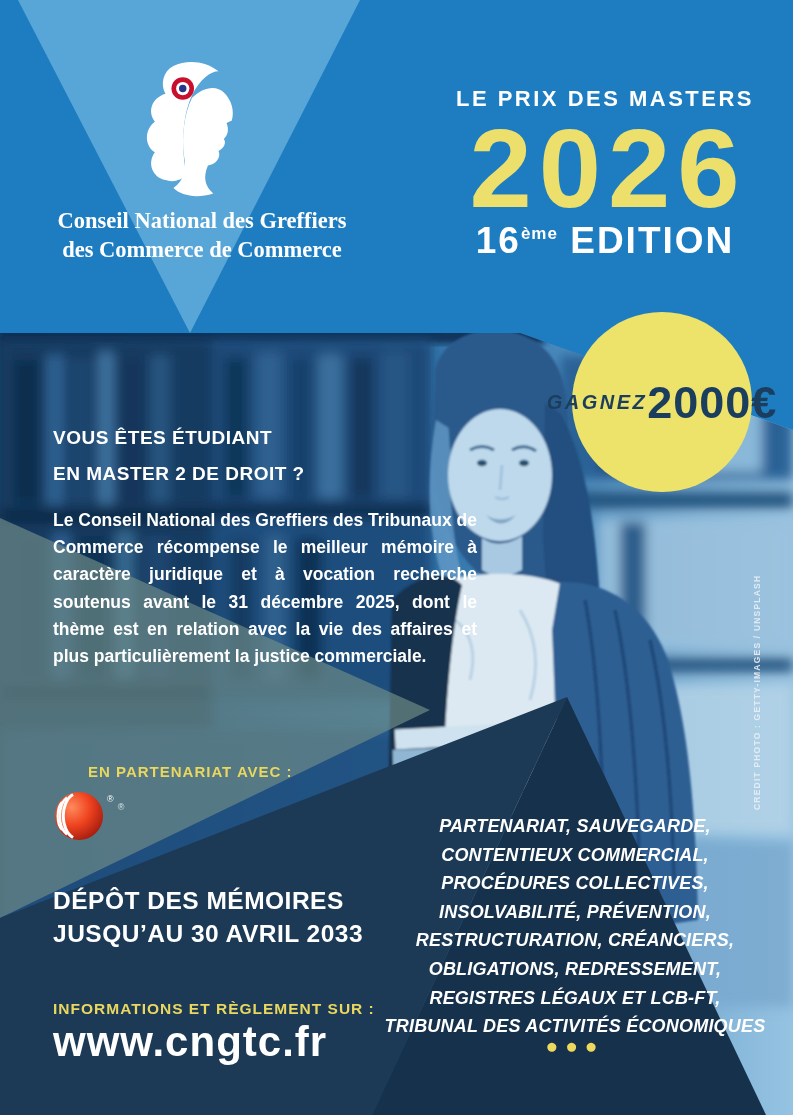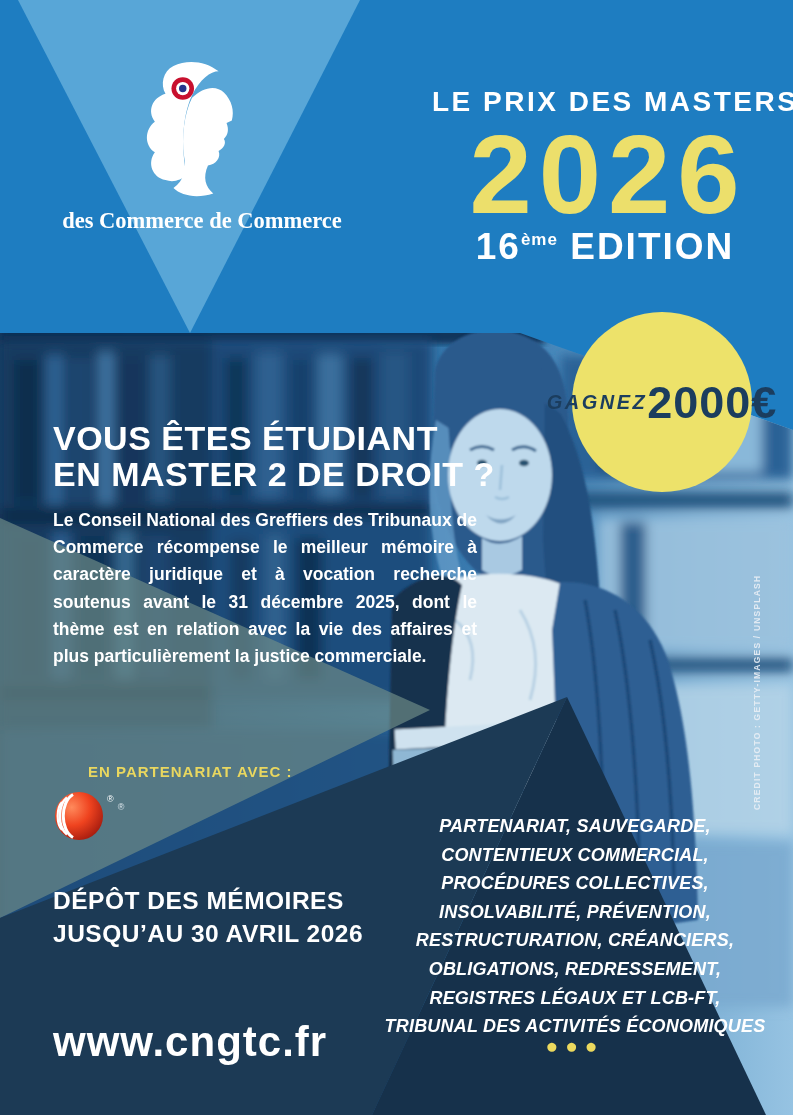--- a/index.html
+++ b/index.html
@@ -37,38 +37,38 @@
   }
 
   
   .marianne{position:absolute;left:128px;top:58px;width:144px;height:146px;}
   .org-name{
     position:absolute;left:28px;top:206px;width:348px;text-align:center;
     font-family:"Liberation Serif",serif;font-weight:bold;color:#ffffff;
     font-size:22.5px;line-height:29px;
   }
   .title-block{position:absolute;left:432px;top:86px;width:346px;text-align:center;color:#fff;}
-  .kicker{font-size:28px;font-weight:bold;letter-spacing:2.5px;white-space:nowrap;}
+  .kicker{font-size:22px;font-weight:bold;letter-spacing:2.5px;white-space:nowrap;}
   .year{font-size:112px;font-weight:bold;letter-spacing:7px;line-height:1.02;color:#ecdf6b;margin-left:6px;}
   .edition{font-size:37px;font-weight:bold;letter-spacing:2px;margin-top:-6px;white-space:nowrap;}
   .edition sup{font-size:17px;vertical-align:14px;letter-spacing:1px;}
 
   
   .prize{
     position:absolute;left:572px;top:312px;width:180px;height:180px;border-radius:50%;
     background:#ede26a;display:flex;flex-direction:row;align-items:center;justify-content:center;
     color:#1b3d5e;
   }
   .prize .gagnez{font-size:20px;font-weight:bold;font-style:italic;letter-spacing:2.5px;}
   .prize .amount{font-size:45px;font-weight:bold;letter-spacing:1px;margin-top:1px;}
 
   
   .headline{
     position:absolute;left:53px;top:420px;color:#fff;
-    font-size:34px;font-weight:bold;line-height:36px;letter-spacing:0.5px;white-space:pre-line;
+    font-size:19px;font-weight:bold;line-height:36px;letter-spacing:0.5px;white-space:pre-line;
   }
   .body-text{
     position:absolute;left:53px;top:507px;width:424px;color:#fff;
     font-size:17.5px;font-weight:600;line-height:27.2px;text-align:justify;
   }
   .partner-label,.info-label{
     color:#e9d75f;font-weight:bold;letter-spacing:1px;
   }
   .partner-label{position:absolute;left:53px;top:763px;font-size:15px;margin-left:35px;}
   .lexis{position:absolute;left:53px;top:790px;display:flex;align-items:center;}
@@ -221,20 +221,21 @@
   <div class="tri-navy"></div>
 
   <svg class="marianne" viewBox="0 0 100 110" aria-hidden="true">
     <path d="M30,6 C22,10 20,20 24,27 C14,30 10,40 16,48 C8,54 8,66 16,71 C10,79 14,90 24,92 C30,94 36,92 40,88 C36,70 36,45 44,28 C50,16 58,10 64,10 C54,2 40,1 30,6 Z" fill="#ffffff"></path>
     <path d="M44,30 C52,22 62,20 68,26 C74,32 76,40 74,47 L70,49 C72,54 71,58 68,61 C70,64 68,68 64,70 C66,75 62,80 56,81 C52,90 54,97 60,102 C48,106 36,104 30,98 C38,92 40,84 38,74 C36,60 38,42 44,30 Z" fill="#ffffff"></path>
     <circle cx="37" cy="23" r="8.5" fill="#c8102e"></circle>
     <circle cx="37" cy="23" r="5" fill="#ffffff"></circle>
     <circle cx="37" cy="23" r="2.8" fill="#27348b"></circle>
   </svg>
   <div class="org-name">
+    <div>Conseil National des Greffiers</div>
     <div>des Commerce de Commerce</div>
   </div>
 
   <div class="title-block">
     <div class="kicker">LE PRIX DES MASTERS</div>
     <div class="year">2026</div>
     <div class="edition"><span>16</span><sup>ème</sup> <span>EDITION</span></div>
   </div>
 
   <div class="prize">
@@ -252,22 +253,23 @@
       <circle cx="26" cy="26" r="24" fill="url(#gRed)"></circle>
       <path d="M20,4.5 C7,12 7,40 20,47.5" stroke="#fff" stroke-width="3" fill="none"></path>
       <path d="M14,7.5 C4.5,15 4.5,37 14,44.5" stroke="#fff" stroke-width="2.6" fill="none"></path>
       <path d="M9,12 C3.2,18 3.2,34 9,40" stroke="#fff" stroke-width="2.2" fill="none"></path>
     </svg>
     <span class="reg-globe">®</span>
     <span class="reg-word">®</span>
   </div>
 
   <div class="deadline">DÉPÔT DES MÉMOIRES
-JUSQU’AU 30 AVRIL 2026</div>
-
+JUSQU’AU 30 AVRIL 2033</div>
+
+  <div class="info-label">INFORMATIONS ET RÈGLEMENT SUR :</div>
   <div class="site-url">www.cngtc.fr</div>
 
   <div class="keywords">
       <div class="kw-line">PARTENARIAT, SAUVEGARDE,</div>
       <div class="kw-line">CONTENTIEUX COMMERCIAL,</div>
       <div class="kw-line">PROCÉDURES COLLECTIVES,</div>
       <div class="kw-line">INSOLVABILITÉ, PRÉVENTION,</div>
       <div class="kw-line">RESTRUCTURATION, CRÉANCIERS,</div>
       <div class="kw-line">OBLIGATIONS, REDRESSEMENT,</div>
       <div class="kw-line">REGISTRES LÉGAUX ET LCB-FT,</div>

